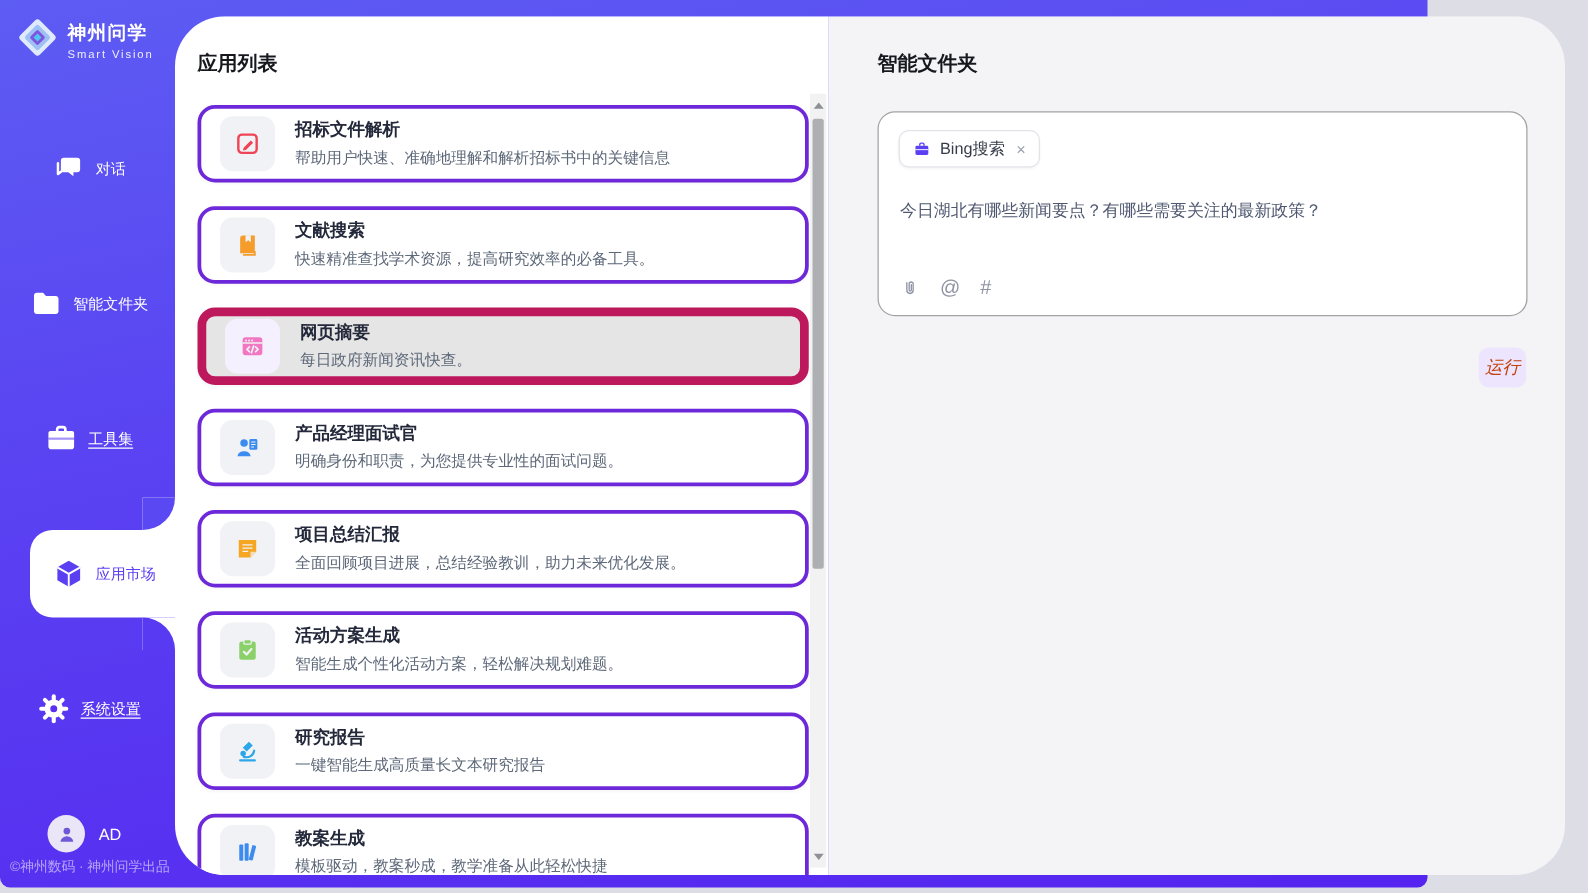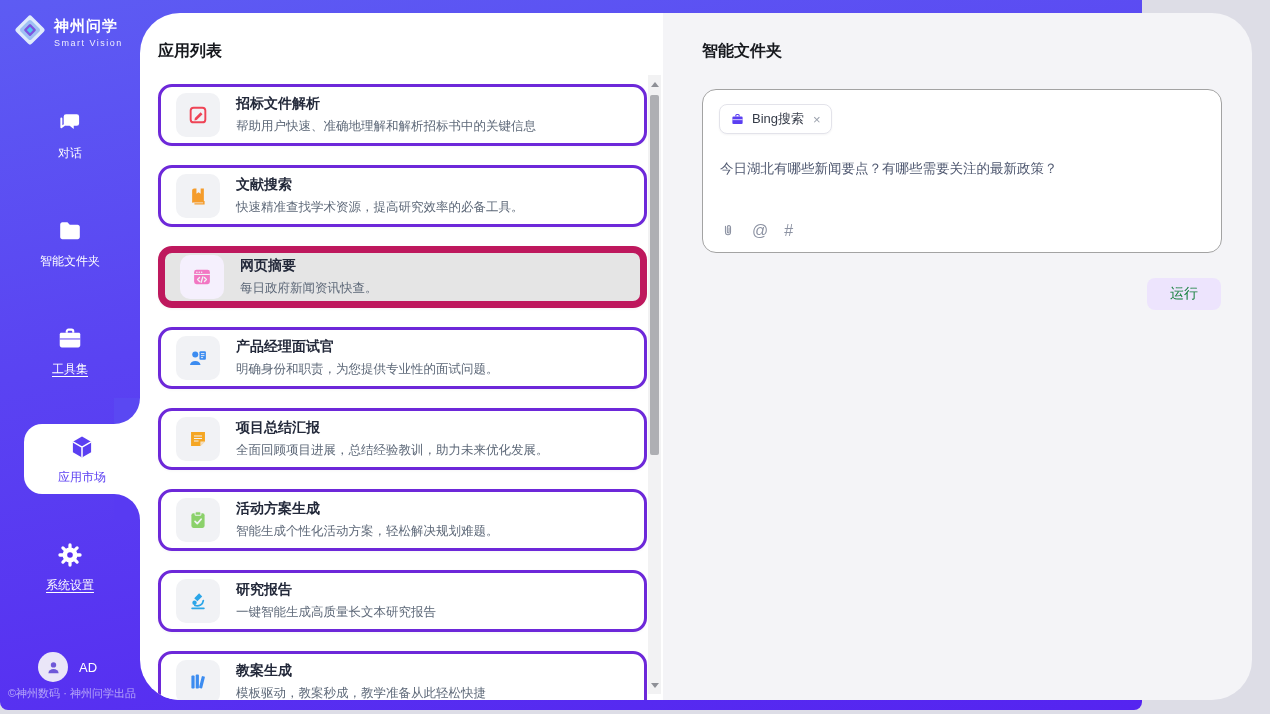--- a/index.html
+++ b/index.html
@@ -10,21 +10,21 @@
     background:linear-gradient(168deg,#5D5CF3 0%,#5A43F2 40%,#5524F0 100%);
     border-radius:0 0 8px 8px; }
 
   
   .sidebar { position:absolute; left:0; top:0; width:140px; height:710px; }
   .logo { position:absolute; top:13px; left:13px; display:flex; align-items:center; gap:7px; }
   .logo-text .name { color:#fff; font-size:15px; font-weight:700; letter-spacing:1px; }
   .logo-text .slogan { color:rgba(255,255,255,.9); font-size:9px; letter-spacing:1.5px; margin-top:2px; }
 
   .nav { position:absolute; top:100px; left:0; right:0; }
-  .nav-item { position:relative; height:70px; margin-bottom:38px; display:flex; flex-direction:column;
+  .nav-item { position:relative; height:70px; margin-bottom:38px; display:flex; flex-direction:row;
     align-items:center; justify-content:center; gap:7px; color:#fff; cursor:pointer; }
   .nav-label { font-size:12px; }
   .nav-item.u .nav-label { text-decoration:underline; text-underline-offset:3px; }
   .nav-item.active { margin-left:24px; background:#fff; border-radius:18px 0 0 18px; color:#5B3FF2; }
   .curve { display:none; }
   .nav-item.active .curve { display:block; position:absolute; right:0; width:26px; height:26px; background:#fff; }
   .curve-t { top:-26px; } .curve-b { bottom:-26px; }
   .nav-item.active .curve-t::after { content:''; position:absolute; inset:0; background:#5A48F2; border-bottom-right-radius:26px; }
   .nav-item.active .curve-b::after { content:''; position:absolute; inset:0; background:#583AF2; border-top-right-radius:26px; }
   .nav-ic { width:30px; height:30px; display:grid; place-items:center; }
@@ -73,22 +73,22 @@
     padding:0 10px; border:1px solid #E3E3EA; border-radius:8px; background:#fff;
     box-shadow:0 1px 2px rgba(30,30,60,.05); }
   .tool-tag svg { width:15px; height:15px; }
   .tag-label { font-size:13px; color:#353B48; }
   .tag-close { font-size:13px; color:#9AA0AC; margin-left:2px; cursor:pointer; }
   .prompt { margin:26px 16px 0 17px; font-size:13.5px; color:#4F5870; }
   .composer-tools { position:absolute; left:17px; bottom:13px; display:flex; align-items:center; gap:16px; color:#8D93A3; }
   .composer-tools svg { width:16px; height:16px; display:block; }
   .glyph-btn { font-size:16px; line-height:1; cursor:pointer; }
   .run-row { margin:25px 31px 0 0; text-align:right; }
-  .run-btn { display:inline-block; background:#EDE4FD; color:#15803d; font-size:14px;
-    padding:7px 23px; border-radius:8px; border:none; cursor:pointer; }
+  .run-btn { display:inline-block; background:#EDE4FD; color:#c2410c; font-size:14px;
+    padding:7px 5px; border-radius:8px; border:none; cursor:pointer;font-style:italic; }
 </style>
 </head>
 <body>
 
 <div class="app">
 
   <aside class="sidebar">
     <div class="logo">
       <span>
         <svg width="34" height="34" viewBox="0 0 24 24">

